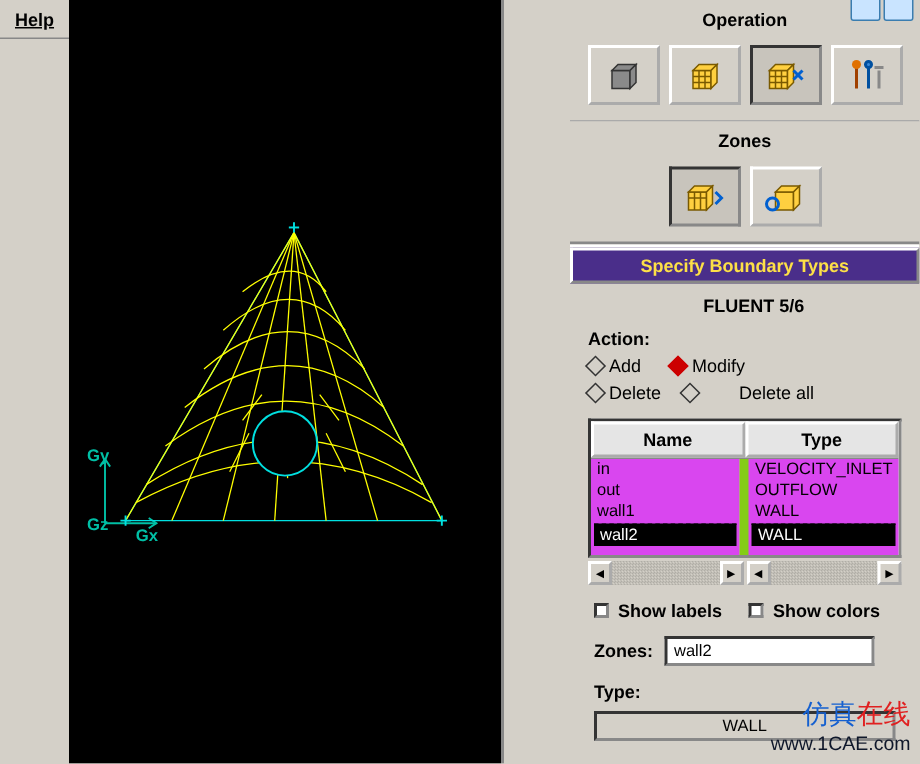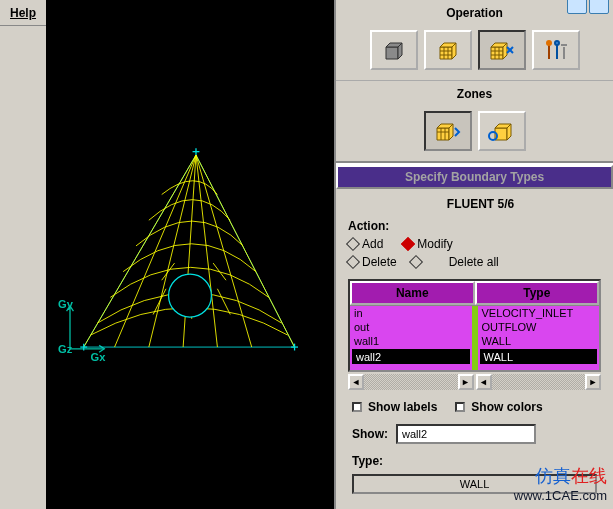--- a/index.html
+++ b/index.html
@@ -29,20 +29,21 @@
     background: #000;
     position: relative;
   }
   .viewport svg { width: 100%; height: 100%; }
   .right-pane {
     flex: 1;
     display: flex;
     flex-direction: column;
     background: #d4d0c8;
     position: relative;
+    padding-left: 44px;
   }
   .win-btns {
     position: absolute;
     top: -2px; right: 4px;
     display: flex; gap: 2px;
   }
   .win-btn {
     width: 20px; height: 16px;
     background: #c9e4ff;
     border: 1px solid #3a7db0;
@@ -71,21 +72,21 @@
   .tool-btn.active { border: 2px inset #888; background: #c8c4bc; }
   .zones-row { border-bottom: 2px solid #888; }
   .panel-content {
     flex: 1;
     background: #d4d0c8;
     overflow: hidden;
     border-top: 2px solid #fff;
   }
   .purple-header {
     background: #4a2e8a;
-    color: #a3a3a3;
+    color: #fde047;
     font-weight: bold;
     text-align: center;
     padding: 3px 0;
     border: 2px solid #888;
     border-top-color: #fff;
     border-left-color: #fff;
   }
   .sub-title {
     text-align: center;
     font-weight: bold;
@@ -101,21 +102,21 @@
     transform: rotate(45deg);
     border: 1px solid #333;
     background: #d4d0c8;
   }
   .diamond.checked { background: #c00; border-color: #c00; }
   .bc-table {
     margin: 4px 12px 0;
     border: 2px inset #888;
     background: #fff;
   }
-  .bc-headers { display: flex; background: #a21caf; border-bottom: 1px solid #888; }
+  .bc-headers { display: flex; background: #e5e5e5; border-bottom: 1px solid #888; }
   .bc-header-cell {
     flex: 1;
     text-align: center;
     font-weight: bold;
     padding: 3px 0;
     border: 2px outset #fff;
   }
   .bc-body { display: flex; position: relative; }
   .bc-col {
     flex: 1;
@@ -418,21 +419,21 @@
           <span class="check-box"></span>
             <span>Show labels</span>
         </div>
         <div class="check-item">
           <span class="check-box"></span>
             <span>Show colors</span>
         </div>
       </div>
 
       <div class="field-row">
-        <span>Show:</span>
+        <span>Zones:</span>
         <input class="text-input" value="wall2" style="">
       </div>
       <div class="field-row" style="margin-top:6px;">
         <span>Type:</span>
       </div>
       <div class="wall-box">WALL</div>
     </div>
 
     <div class="watermark">
       <div class="wm-cn"><span>仿真</span><span class="hl">在线</span></div>

